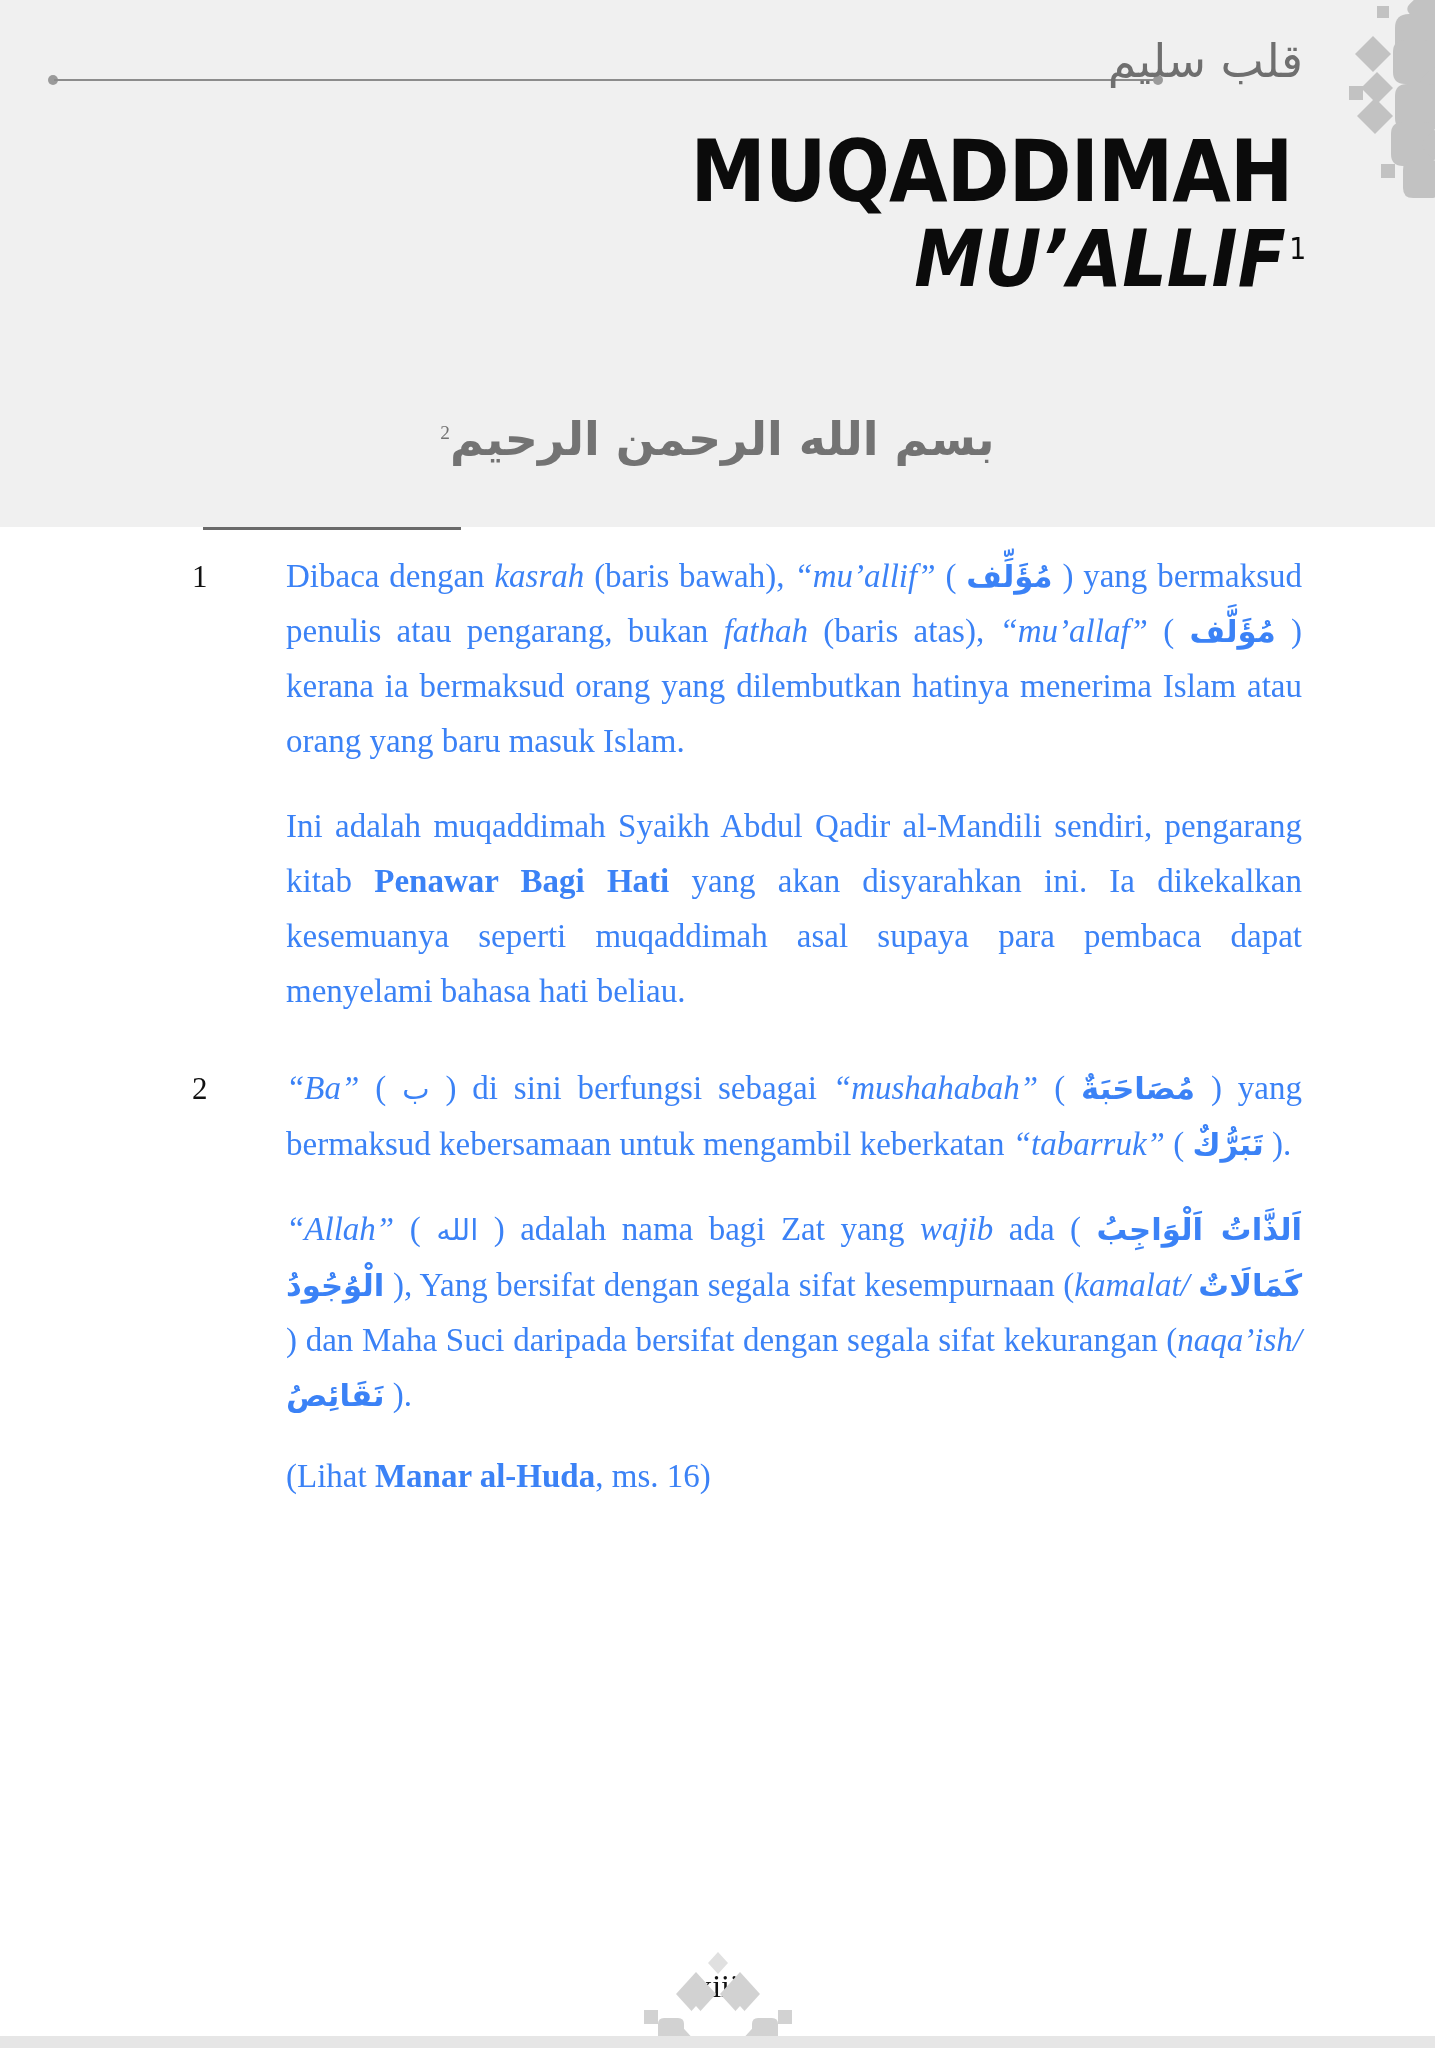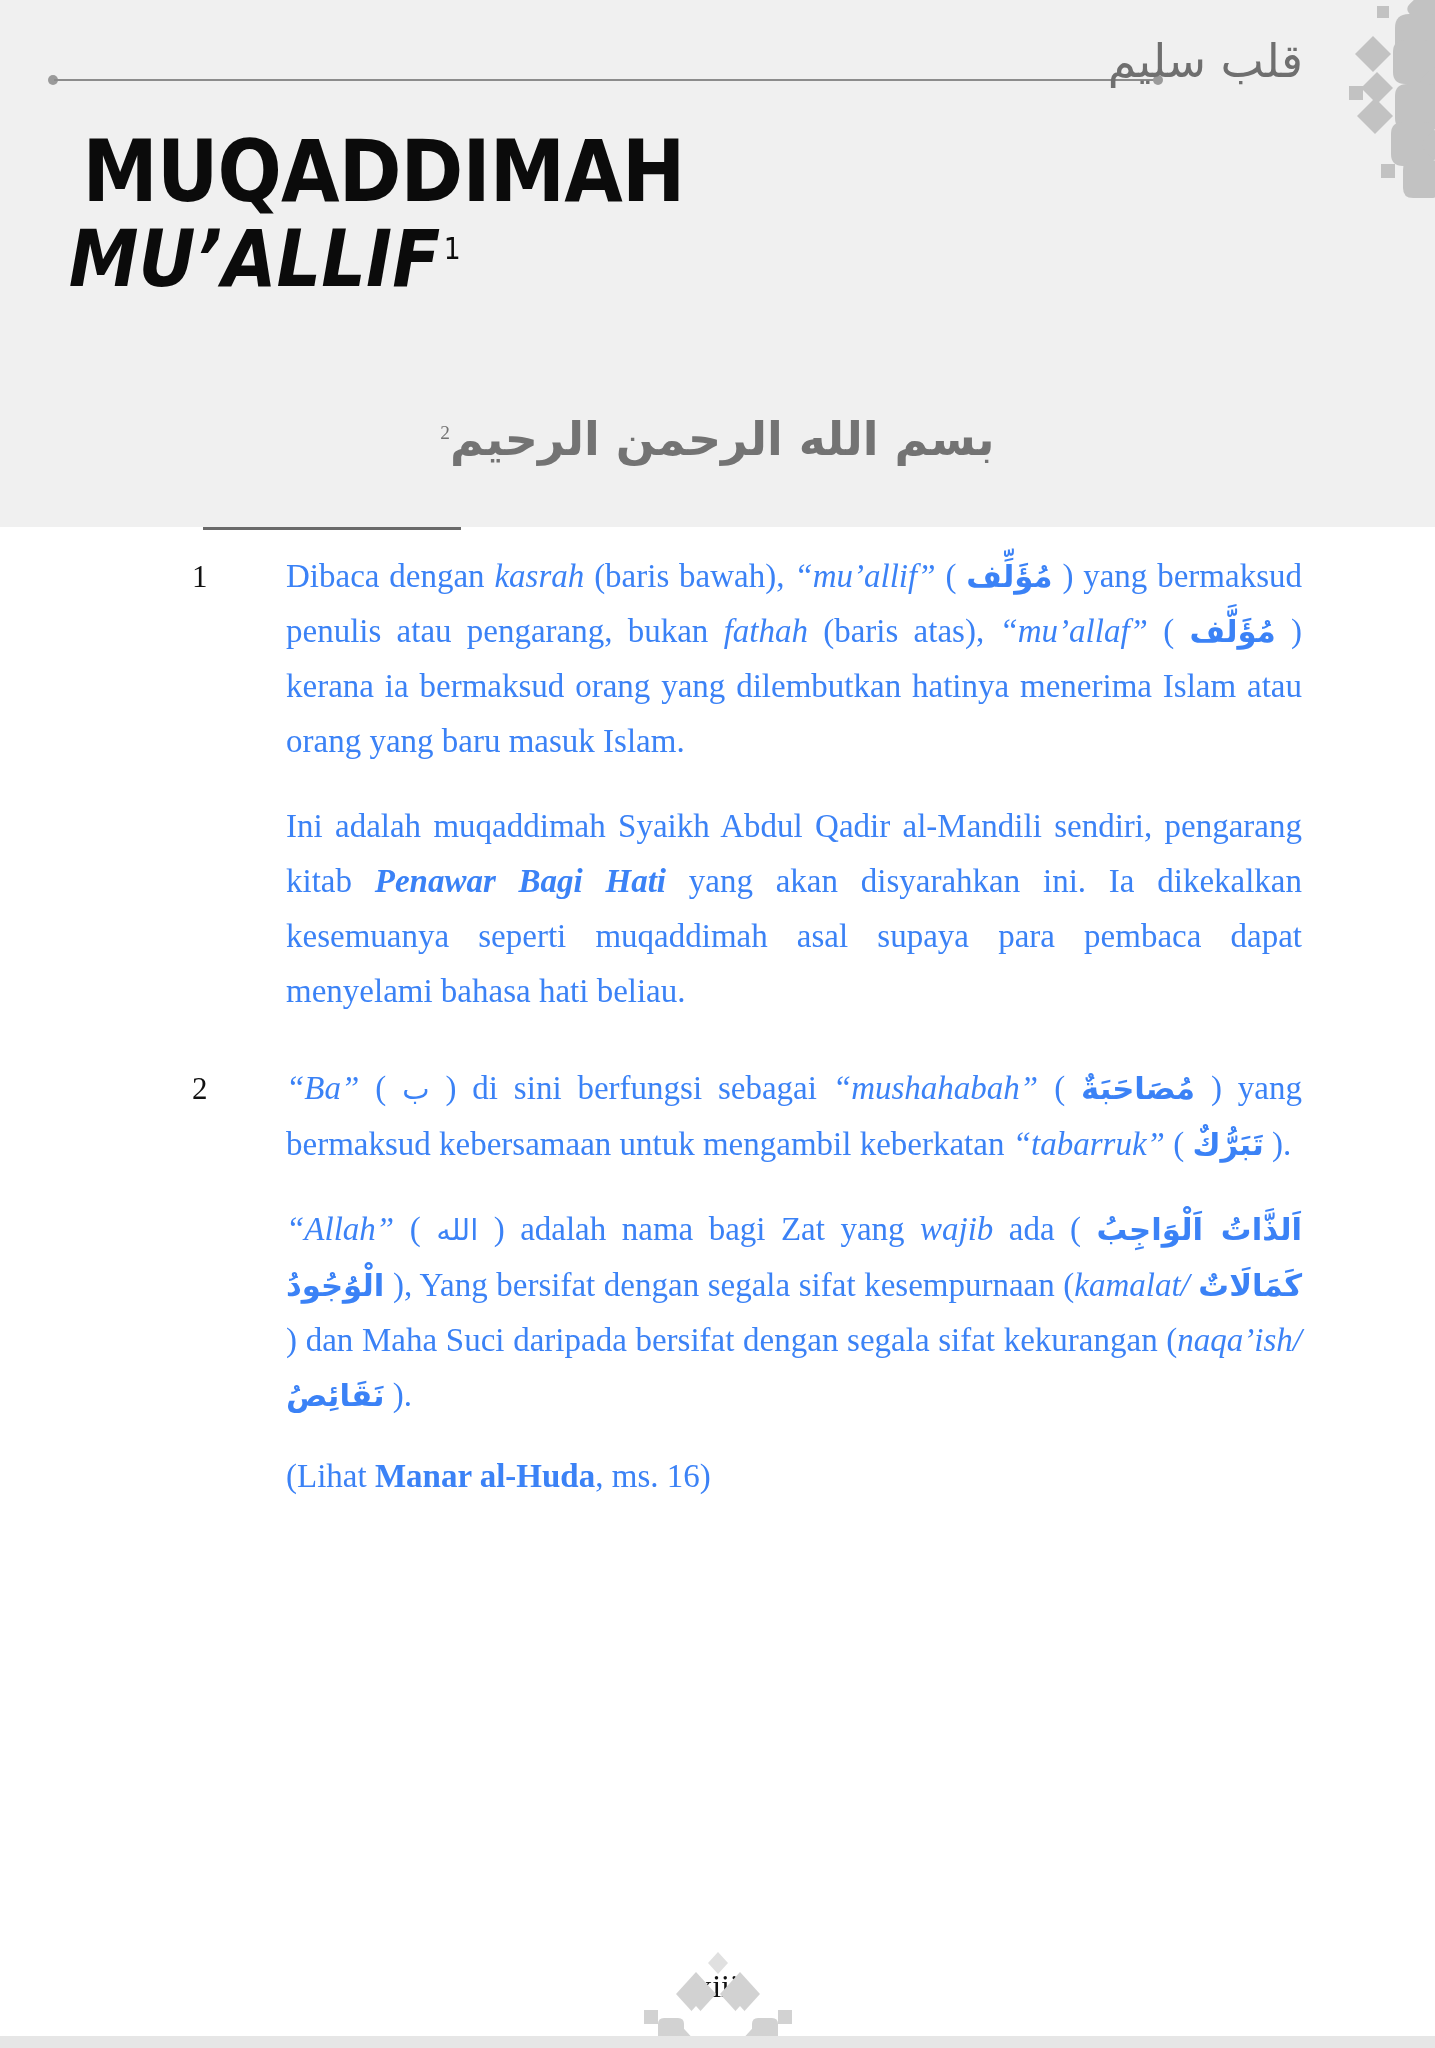--- a/index.html
+++ b/index.html
@@ -71,21 +71,21 @@
     top: -8px;
     width: 150px;
     height: 210px;
   }
 
   
   .title-block {
     position: absolute;
     left: 0; top: 128px;
     width: 1375px;
-    text-align: left;
+    text-align: right;
   }
   .title-main {
     font-family: "DejaVu Sans", sans-serif;
     font-weight: bold;
     font-size: 86px;
     line-height: 1.0;
     letter-spacing: -1px;
     color: #0b0b0b;
     transform: scaleX(0.88);
     transform-origin: center;
@@ -269,21 +269,21 @@
   <div class="basmalah">
     <span>بسم الله الرحمن الرحيم</span><sup>2</sup>
   </div>
 
   <div class="fn-sep"></div>
 
   <div class="notes" id="notes">
       <div class="note">
         <div class="note-num">1</div>
         <p><span>Dibaca dengan </span><i>kasrah</i><span> (baris bawah), </span><i>“mu’allif”</i><span> ( </span><span class="ar">مُؤَلِّف</span><span> ) yang bermaksud penulis atau pengarang, bukan </span><i>fathah</i><span> (baris atas), </span><i>“mu’allaf”</i><span> ( </span><span class="ar">مُؤَلَّف</span><span> ) kerana ia bermaksud orang yang dilembutkan hatinya menerima Islam atau orang yang baru masuk Islam.</span></p>
-        <p><span>Ini adalah muqaddimah Syaikh Abdul Qadir al-Mandili sendiri, pengarang kitab </span><b style="font-style: italic;">Penawar Bagi Hati</b><span> yang akan disyarahkan ini. Ia dikekalkan kesemuanya seperti muqaddimah asal supaya para pembaca dapat menyelami bahasa hati beliau.</span></p>
+        <p><span>Ini adalah muqaddimah Syaikh Abdul Qadir al-Mandili sendiri, pengarang kitab </span><b style="">Penawar Bagi Hati</b><span> yang akan disyarahkan ini. Ia dikekalkan kesemuanya seperti muqaddimah asal supaya para pembaca dapat menyelami bahasa hati beliau.</span></p>
       </div>
       <div class="note-gap"></div>
       <div class="note">
         <div class="note-num">2</div>
         <p><i>“Ba”</i><span> ( </span><span class="ar-plain">ب</span><span> ) di sini berfungsi sebagai </span><i>“mushahabah”</i><span> ( </span><span class="ar">مُصَاحَبَةٌ</span><span> ) yang bermaksud kebersamaan untuk mengambil keberkatan </span><i>“tabarruk”</i><span> ( </span><span class="ar">تَبَرُّكٌ</span><span> ).</span></p>
         <p><i>“Allah”</i><span> ( </span><span class="ar-plain">الله</span><span> ) adalah nama bagi Zat yang </span><i>wajib</i><span> ada ( </span><span class="ar">اَلذَّاتُ اَلْوَاجِبُ الْوُجُودُ</span><span> ), Yang bersifat dengan segala sifat kesempurnaan (</span><i>kamalat/</i><span> </span><span class="ar">كَمَالَاتٌ</span><span> ) dan Maha Suci daripada bersifat dengan segala sifat kekurangan (</span><i>naqa’ish/</i><span> </span><span class="ar">نَقَائِصُ</span><span> ).</span></p>
         <p class="cite"><span>(Lihat </span><b style="">Manar al-Huda</b><span>, ms. 16)</span></p>
       </div>
     </div>
 

